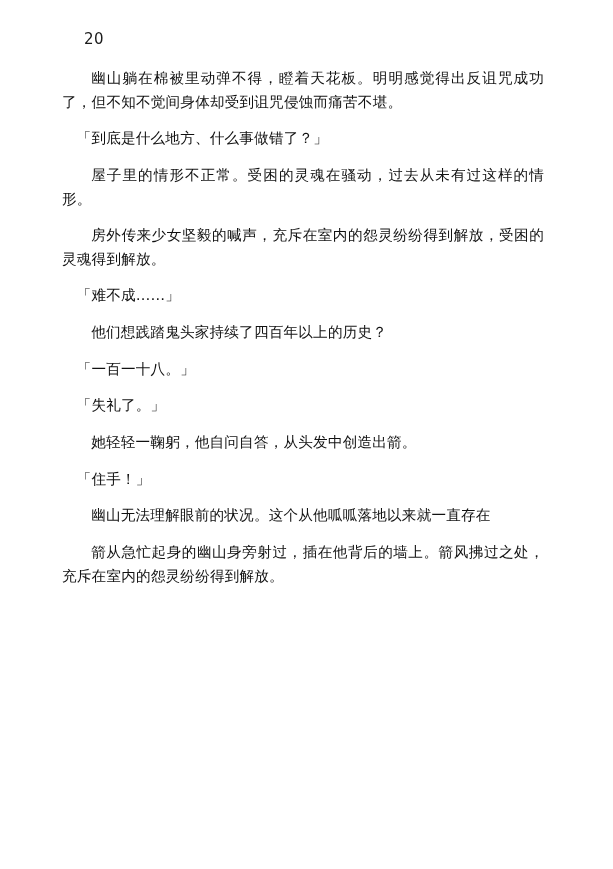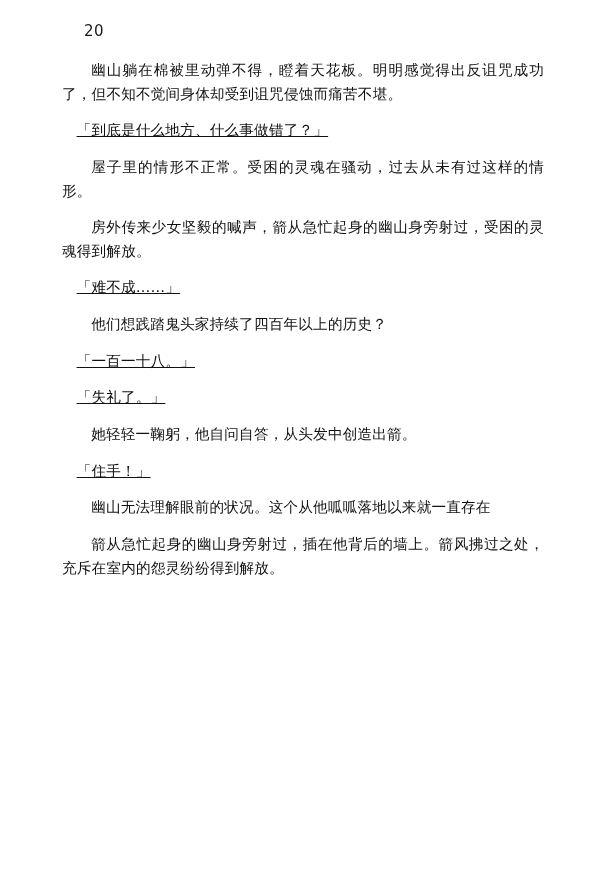--- a/index.html
+++ b/index.html
@@ -12,21 +12,21 @@
     background: #ffffff;
     font-family: "DejaVu Sans", "Liberation Sans", sans-serif;
     color: #1a1a1a;
     overflow: hidden;
   }
   .page {
     position: relative;
     width: 613px;
     height: 761px;
     box-sizing: border-box;
-    padding: 22px 58px 0 62px;
+    padding: 30px 58px 0 62px;
   }
   .page-number {
     font-size: 15px;
     line-height: 1.2;
     color: #1a1a1a;
     margin: 0 0 18px 22px;
     letter-spacing: 0.5px;
   }
   .body-text p {
     margin: 0 11px 13px 0;
@@ -35,35 +35,34 @@
     text-align: justify;
     text-justify: inter-ideograph;
     color: #111111;
     letter-spacing: 0.2px;
   }
   .body-text p.indent {
     text-indent: 2em;
   }
   .body-text p.quote {
     text-indent: 1em;
-    text-decoration: underline;
   }
 </style>
 </head>
 <body>
 
 <div class="page">
 
   <div class="page-number">20</div>
 
   <div class="body-text">
     <p class="indent">幽山躺在棉被里动弹不得，瞪着天花板。明明感觉得出反诅咒成功了，但不知不觉间身体却受到诅咒侵蚀而痛苦不堪。</p>
     <p class="quote">「到底是什么地方、什么事做错了？」</p>
     <p class="indent">屋子里的情形不正常。受困的灵魂在骚动，过去从未有过这样的情形。</p>
-    <p class="indent">房外传来少女坚毅的喊声，箭从急忙起身的幽山身旁射过，受困的灵魂得到解放。</p>
+    <p class="indent">房外传来少女坚毅的喊声，充斥在室内的怨灵纷纷得到解放，受困的灵魂得到解放。</p>
     <p class="quote">「难不成……」</p>
     <p class="indent">他们想践踏鬼头家持续了四百年以上的历史？</p>
     <p class="quote">「一百一十八。」</p>
     <p class="quote">「失礼了。」</p>
     <p class="indent">她轻轻一鞠躬，他自问自答，从头发中创造出箭。</p>
     <p class="quote">「住手！」</p>
     <p class="indent">幽山无法理解眼前的状况。这个从他呱呱落地以来就一直存在</p>
     <p class="indent">箭从急忙起身的幽山身旁射过，插在他背后的墙上。箭风拂过之处，充斥在室内的怨灵纷纷得到解放。</p>
   </div>
 

